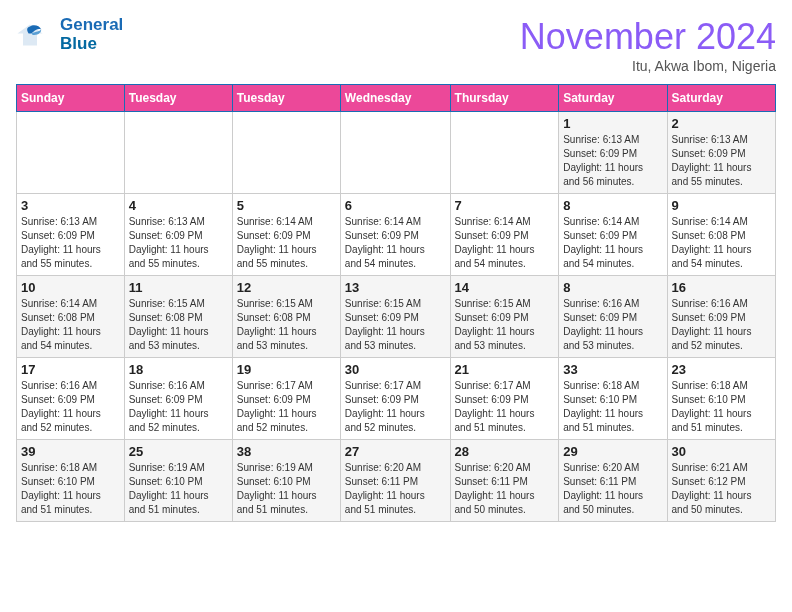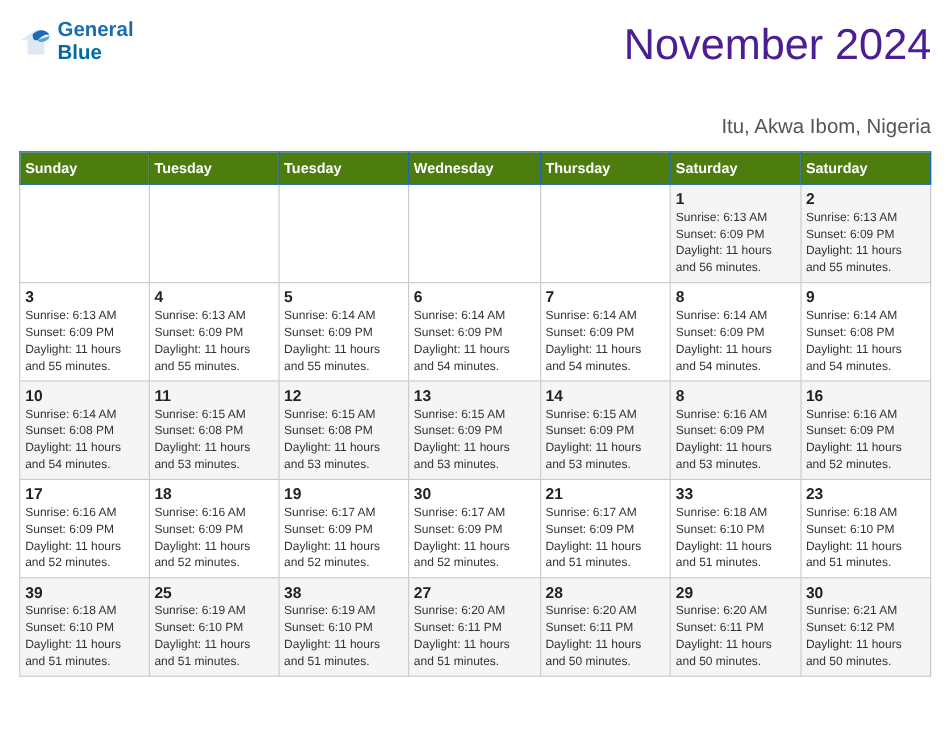--- a/index.html
+++ b/index.html
@@ -12,46 +12,45 @@
     }
     .header {
       display: flex;
       justify-content: space-between;
       align-items: flex-start;
       margin-bottom: 10px;
     }
     .logo {
       display: flex;
       align-items: center;
-      gap: 4px;
+      gap: 16px;
     }
     .logo-bird {
       width: 28px;
       height: 28px;
     }
     .title-block {
       text-align: right;
     }
     .month-title {
       font-size: 36px;
-      color: #4c1d95;
+      color: #8b5cf6;
       font-weight: normal;
     }
     .location {
-      font-size: 17px;
+      font-size: 14px;
       color: #555;
-      margin-top: 38px;
     }
     .calendar {
       width: 100%;
       border-collapse: collapse;
       font-size: 11px;
     }
     .calendar th {
-      background: #4d7c0f;
+      background: #ec4899;
       color: #fff;
       padding: 6px 4px;
       text-align: left;
       font-size: 12px;
       font-weight: bold;
       border: 1px solid #1a6bb5;
     }
     .calendar td {
       border: 1px solid #ccc;
       vertical-align: top;

